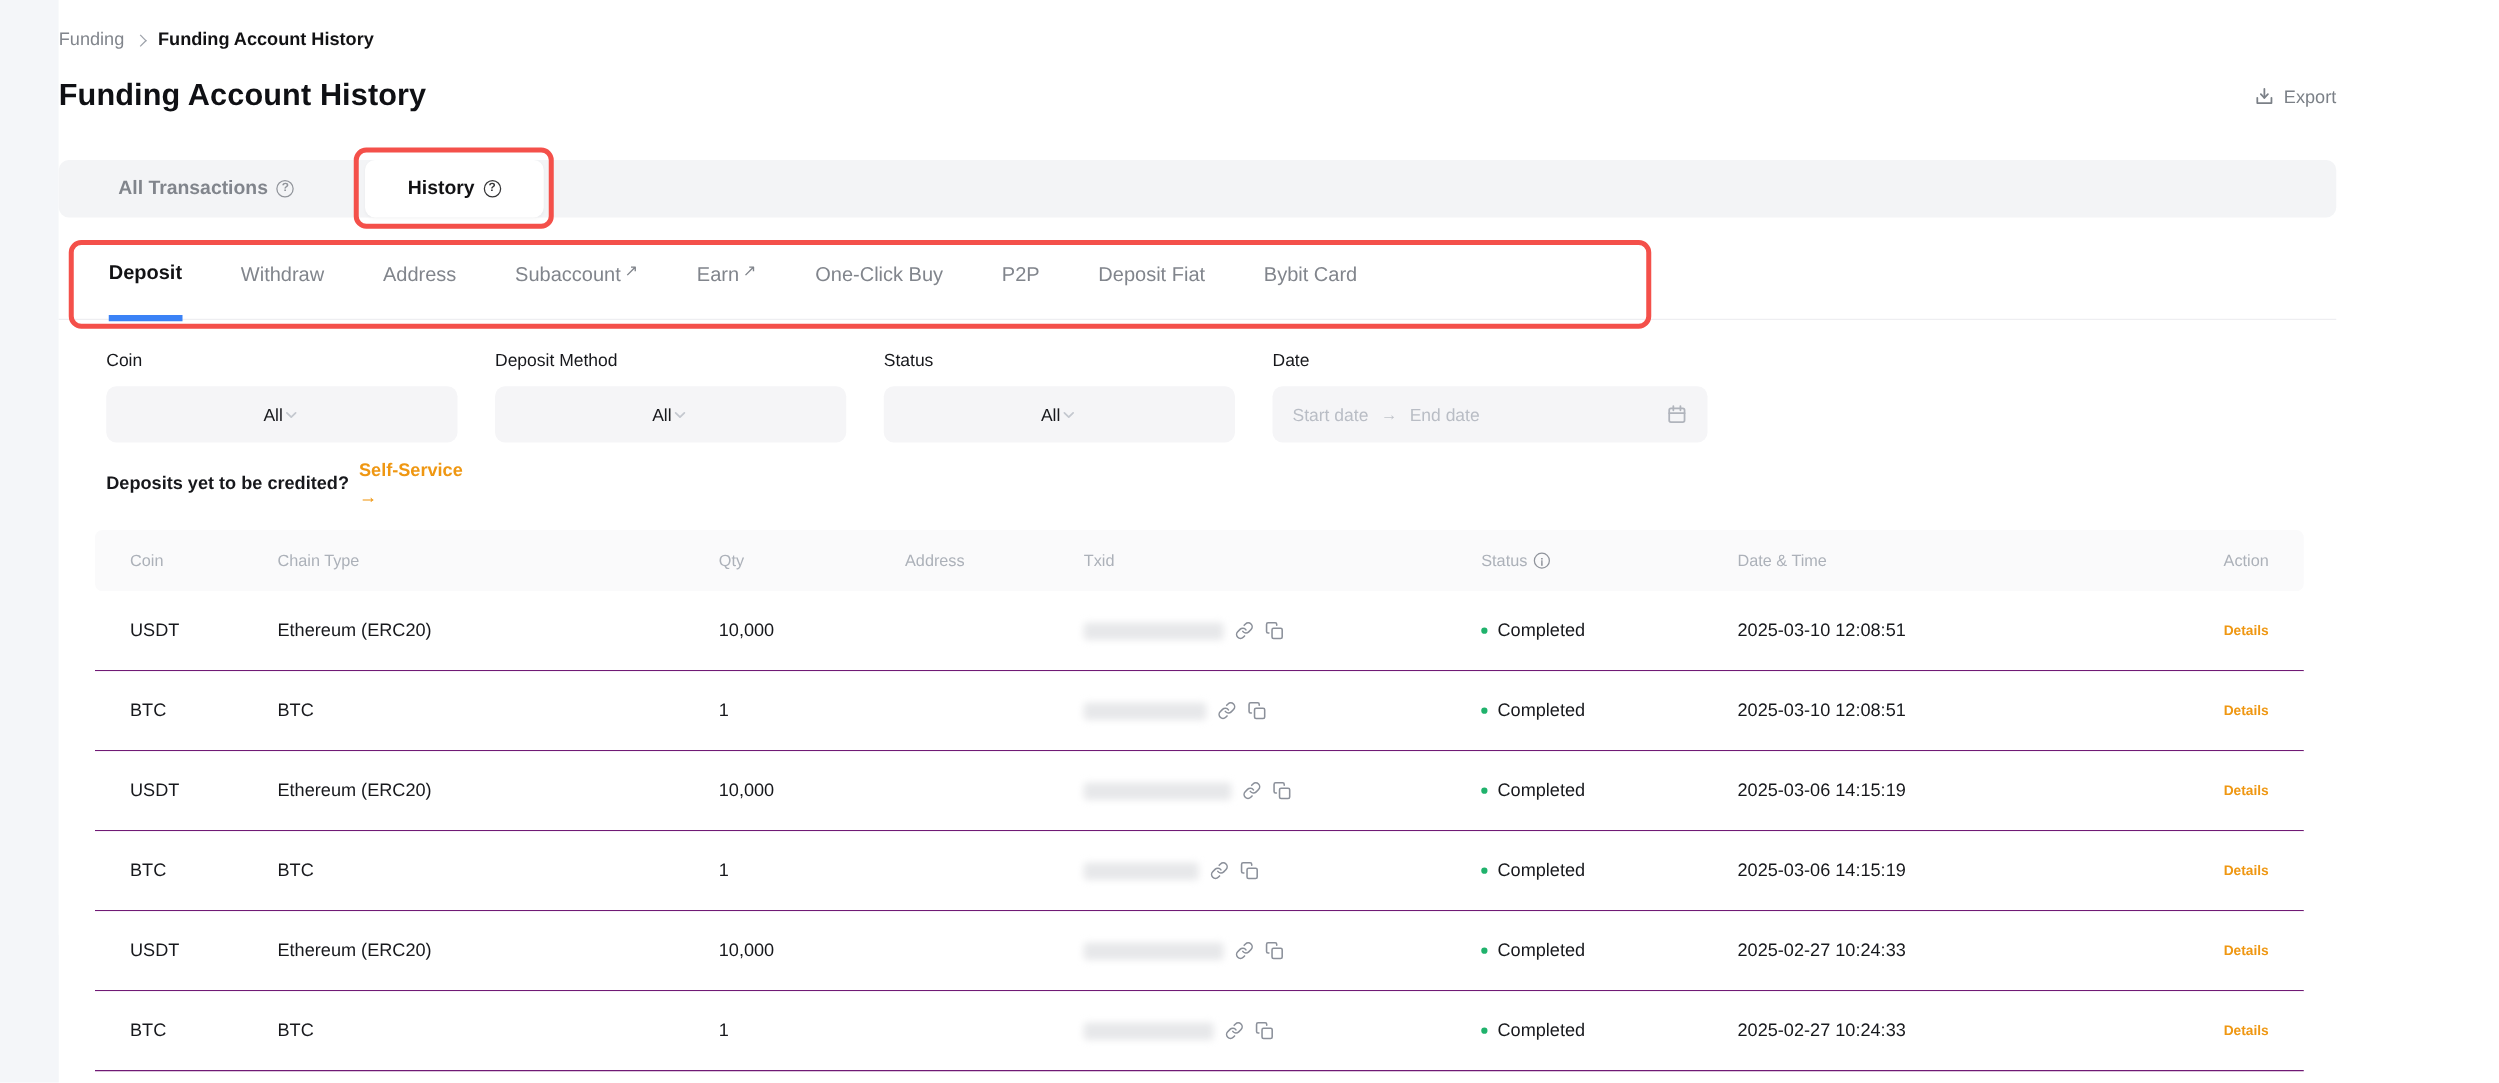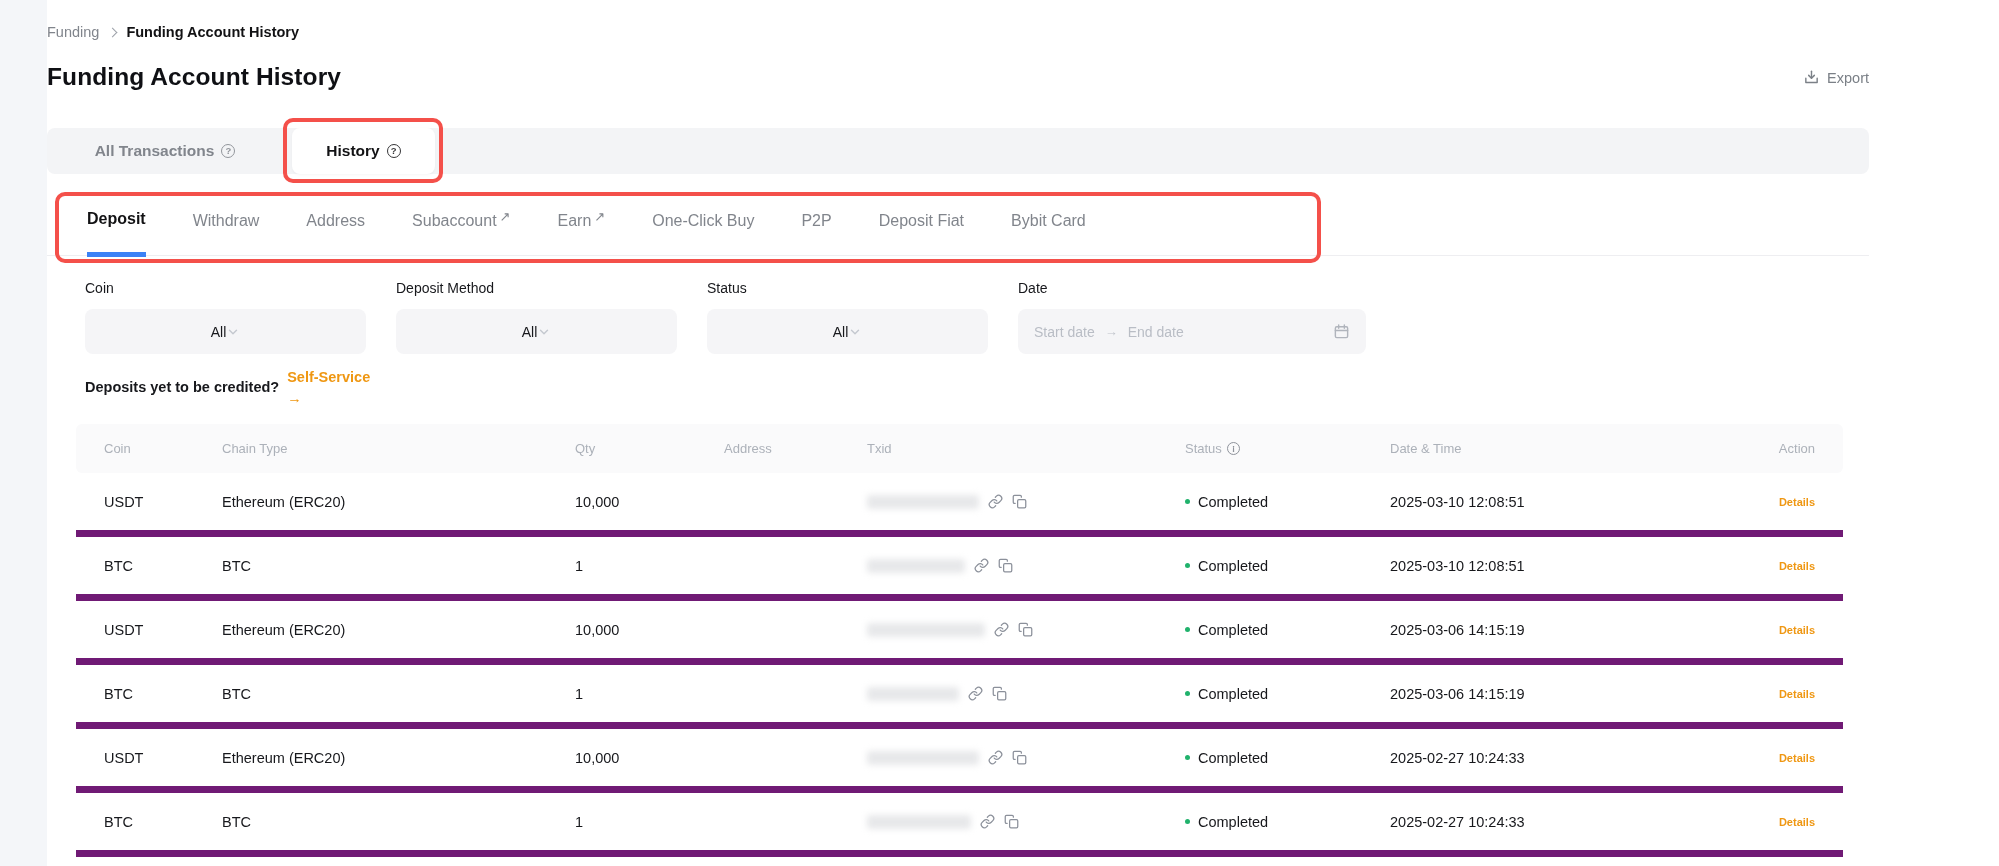--- a/index.html
+++ b/index.html
@@ -66,21 +66,21 @@
   .notice-text { color:#17181c; font-weight:600; }
   .self-service { color:#ef9712; font-weight:600; cursor:pointer; display:flex; gap:5px;flex-direction:column; }
 
   
   .table { margin-top:28px; margin-left:29px; width:1767px; }
   .trow { display:grid; grid-template-columns:118px 353px 149px 143px 318px 205px 280px 1fr;
     align-items:center; padding:0 28px; }
   .thead { background:#fafafb; border-radius:6px; height:49px; font-size:13px; color:#acb1b9; }
   .th { display:flex; align-items:center; gap:5px; }
   .th.right, .td.right { justify-content:flex-end; text-align:right; }
-  .tbody-row { height:64px; border-bottom:7px solid #701a75; font-size:14.5px; color:#17181c; background:#fff; }
+  .tbody-row { height:64px; border-bottom:1px solid #701a75; font-size:14.5px; color:#17181c; background:#fff; }
   .td { display:flex; align-items:center; }
   .txid-cell { gap:9px; }
   .blur-bar { height:14px; background:#e7e8ea; border-radius:3px; filter:blur(3px); }
   .icon-btn { background:none; border:none; cursor:pointer; padding:0; display:flex; align-items:center; }
   .status-dot { width:5px; height:5px; border-radius:50%; background:#20b26c; margin-right:8px; flex:none; }
   .details-link { color:#ef9712; font-weight:700; cursor:pointer; background:none; border:none;
     font-family:inherit; font-size:11px; }
   .i-icon { width:13px; height:13px; border:1.3px solid #8f939b; border-radius:50%; color:#8f939b;
     display:inline-flex; align-items:center; justify-content:center; flex:none; }
   .i-icon::after { content:"!"; font-size:9px; font-weight:700; line-height:1; transform:rotate(180deg); }

